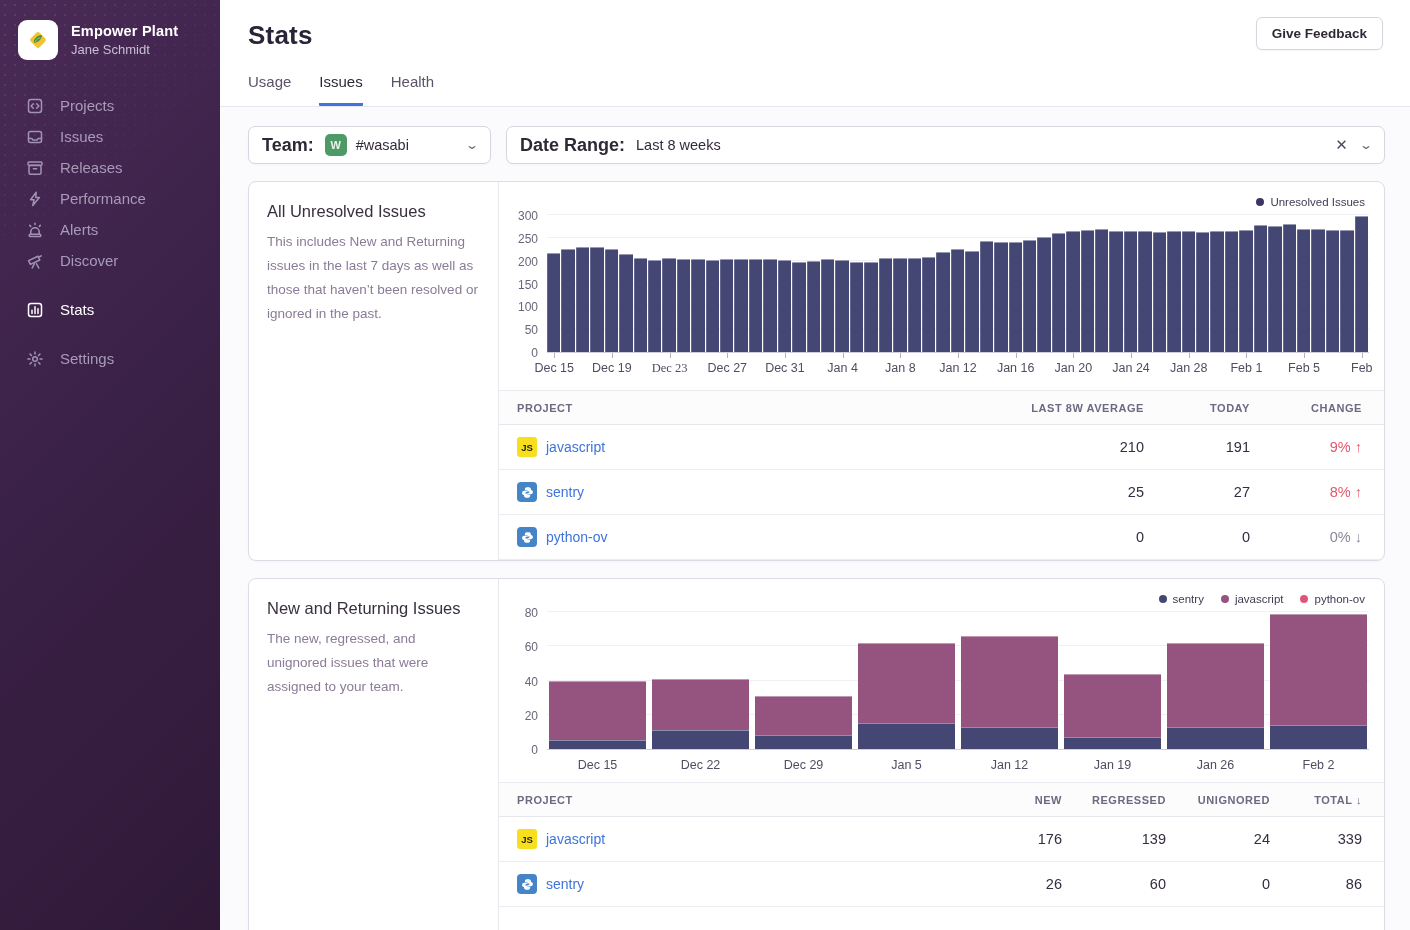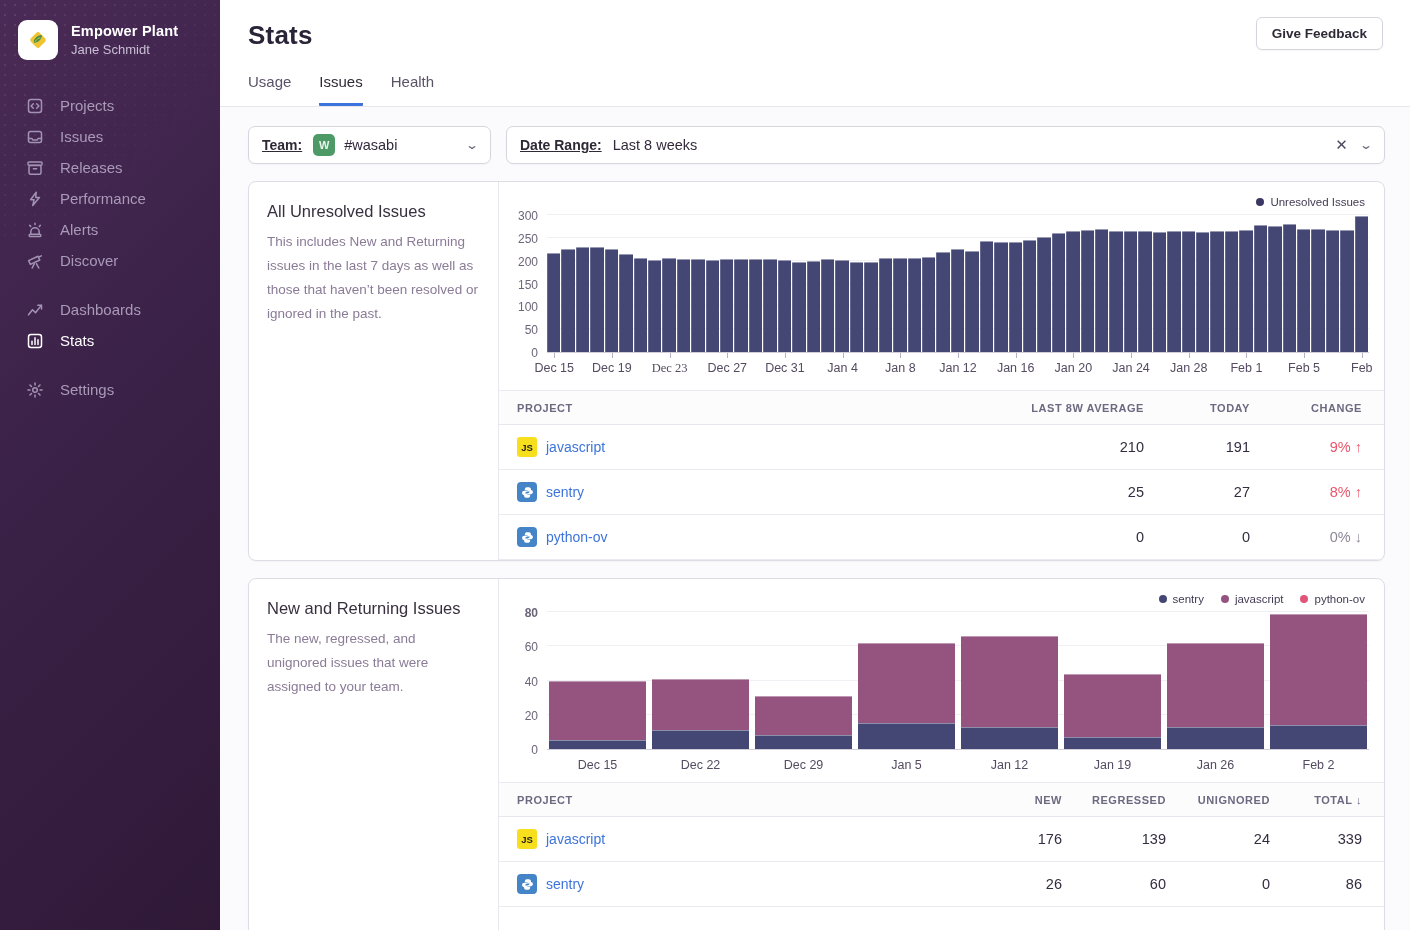--- a/index.html
+++ b/index.html
@@ -39,21 +39,21 @@
   .tab.active { color:#2f2936; border-bottom-color:#3d74db; border-radius:1px; }
 
   .content { flex:1; padding:19px 25px 0 28px; overflow:hidden; }
 
   
   .filters { display:flex; gap:15px; }
   .select-box { background:#fff; border:1px solid #d9d4de; border-radius:7px; height:38px; display:flex; align-items:center;
     padding:0 13px; cursor:pointer; box-shadow:0 1px 2px rgba(43,34,51,.03); }
   .team-select { width:243px; }
   .date-select { flex:1; }
-  .filter-label { font-weight:bold; font-size:14px; color:#2f2936; margin-right:11px; white-space:nowrap;text-decoration:underline; }
+  .filter-label { font-weight:bold; font-size:18px; color:#2f2936; margin-right:11px; white-space:nowrap; }
   .team-avatar { width:22px; height:22px; border-radius:5px; background:#4e9a67; color:#eaf4ec; font-size:11px; font-weight:bold;
     display:flex; align-items:center; justify-content:center; margin-right:9px; }
   .filter-value { font-size:14.5px; color:#33293d; }
   .chev { margin-left:auto; color:#6b6478; font-size:12px; transform:scaleX(1.4); }
   .date-icons { margin-left:auto; display:flex; align-items:center; gap:13px; color:#4f4760; }
   .x-icon { font-size:15px; }
 
   
   .panel { display:flex; background:#fff; border:1px solid #e0dce6; border-radius:8px; margin-top:17px;
     box-shadow:0 1px 2px rgba(43,34,51,.03); overflow:hidden; }
@@ -172,29 +172,20 @@
             <span class="nav-icon">
               <svg width="18" height="18" viewBox="0 0 18 18" fill="none" stroke="currentColor" stroke-width="1.5" stroke-linecap="round" stroke-linejoin="round">
                 <path d="M2.6 8.6 12 4.2l1.8 3.8-9.4 4.4z"></path>
                 <path d="M13.4 4.8l1.9-.9M8.3 11.8 6.2 16M10.4 11.6 12.8 16"></path>
               </svg>
             </span>
             <span>Discover</span>
           </div>
         </div>
         <div class="nav-group">
-          <div class="nav-item">
-            <span class="nav-icon">
-              <svg width="18" height="18" viewBox="0 0 18 18" fill="none" stroke="currentColor" stroke-width="1.5" stroke-linecap="round" stroke-linejoin="round">
-                <path d="M2.5 13.8l4-5.1 3 3 5.8-7.3"></path>
-                <path d="M15.5 8V4.2H11.8"></path>
-              </svg>
-            </span>
-            <span>Dashboards</span>
-          </div>
           <div class="nav-item active">
             <span class="nav-icon">
               <svg width="18" height="18" viewBox="0 0 18 18" fill="none" stroke="currentColor" stroke-width="1.5" stroke-linecap="round" stroke-linejoin="round">
                 <rect x="2.5" y="2.5" width="13" height="13" rx="2.5"></rect>
                 <path d="M6 12.4V9.2M9 12.4V5.8M12 12.4V7.8"></path>
               </svg>
             </span>
             <span>Stats</span>
           </div>
         </div>
@@ -424,21 +415,21 @@
                 <span class="legend-item"><span class="legend-dot" style="background:#95547f"></span>javascript</span>
                 <span class="legend-item"><span class="legend-dot" style="background:#e0557a"></span>python-ov</span>
               </div>
             <div id="chart2">
                 <div class="chart-row">
                   <div class="ylabels" style="height: 137px;">
                     <div class="ylabel" style="bottom: -7px;">0</div>
                     <div class="ylabel" style="bottom: 27.25px;">20</div>
                     <div class="ylabel" style="bottom: 61.5px;">40</div>
                     <div class="ylabel" style="bottom: 95.75px;">60</div>
-                    <div class="ylabel" style="bottom: 130px; font-weight: bold;">80</div>
+                    <div class="ylabel" style="bottom: 130px;">80</div>
                   </div>
                   <div class="plot">
                     <div class="gridline" style="bottom: 34.25px;"></div>
                     <div class="gridline" style="bottom: 68.5px;"></div>
                     <div class="gridline" style="bottom: 102.75px;"></div>
                     <div class="gridline" style="bottom: 137px;"></div>
                     <div class="cols">
                       <div class="col">
                         <div class="seg" style="height: 59.9375px; background: rgb(149, 84, 127);"></div>
                         <div class="seg" style="height: 8.5625px; background: rgb(68, 70, 116);"></div>

